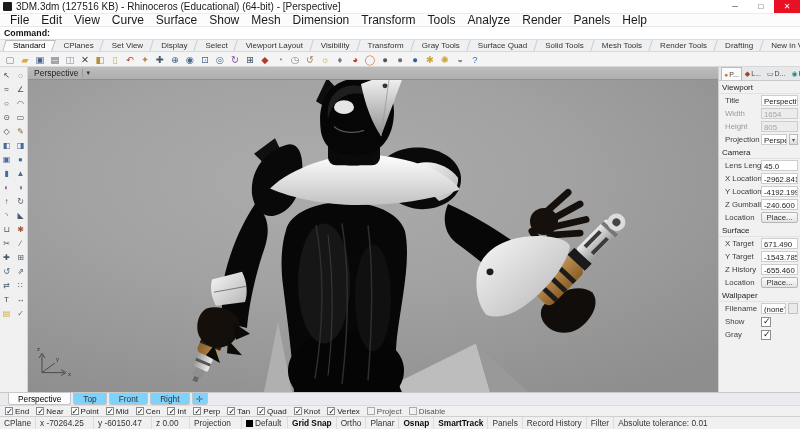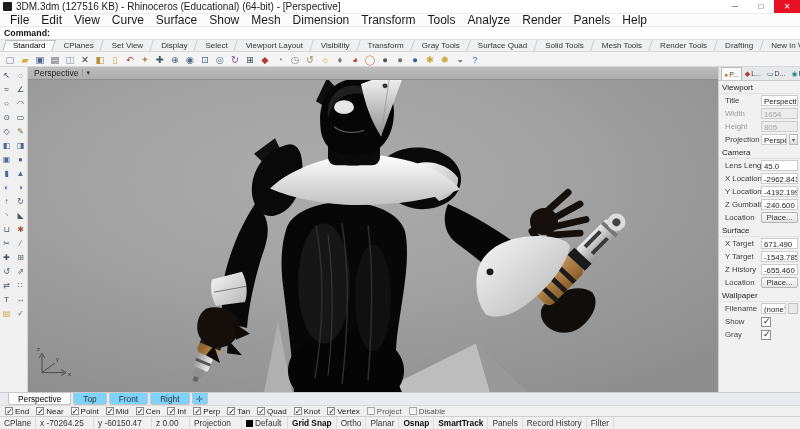--- a/index.html
+++ b/index.html
@@ -724,15 +724,16 @@
       </span>
 
       <span class="scell toggle">
         <span>Record History</span>
       </span>
 
       <span class="scell toggle">
         <span>Filter</span>
       </span>
 
+    <span class="scell last">Absolute tolerance: 0.01</span>
   </div>
 
 </div>
 
 </body></html>

